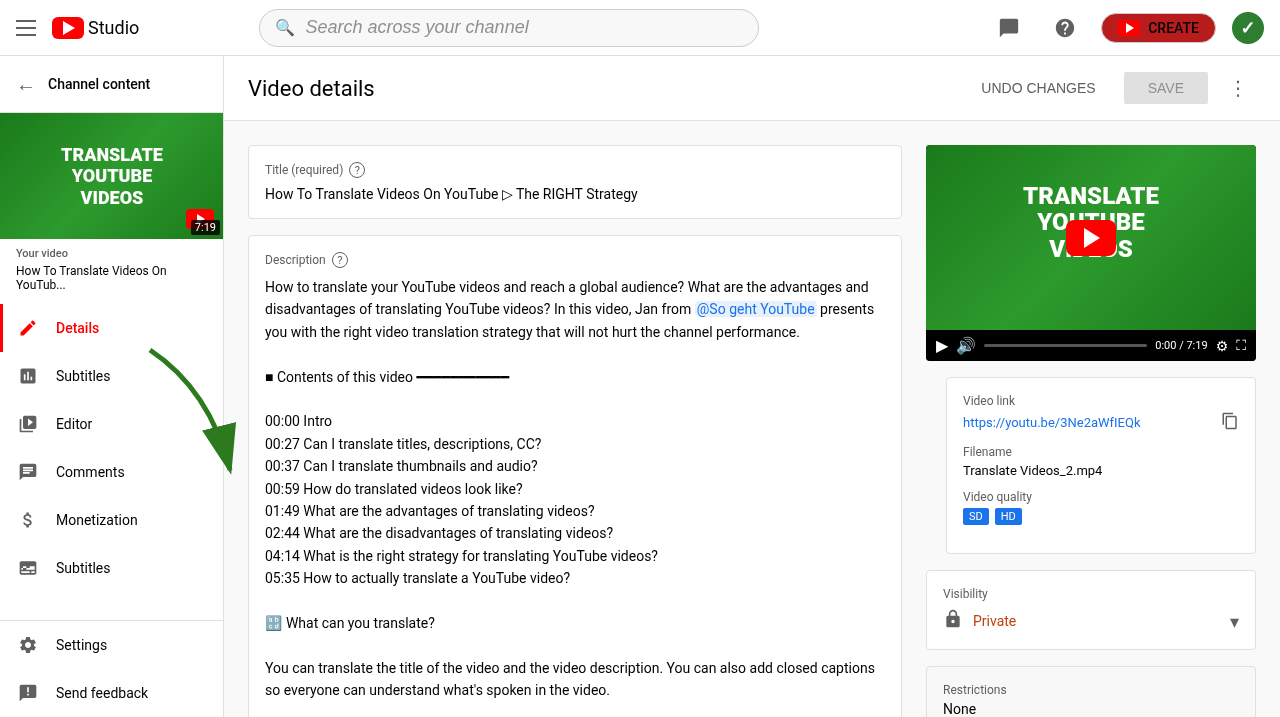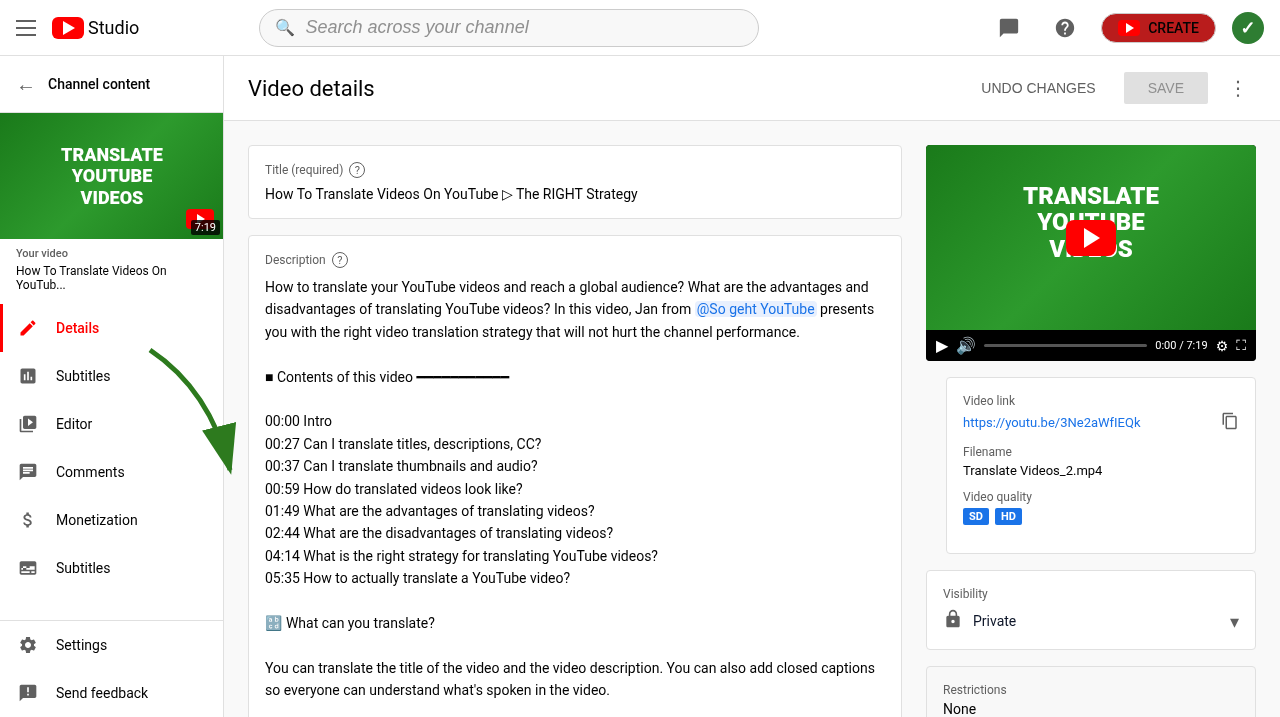--- a/index.html
+++ b/index.html
@@ -143,33 +143,33 @@
     .time-text { color: white; font-size: 11px; white-space: nowrap; }
     .ctrl-settings { color: white; font-size: 14px; cursor: pointer; }
 
     .video-info-card { background: #fff; border: 1px solid #e0e0e0; border-radius: 4px; padding: 16px; margin-left: 20px; }
     .info-row { margin-bottom: 12px; }
     .info-label { font-size: 12px; color: #606060; margin-bottom: 4px; }
     .info-value { font-size: 13px; color: #030303; }
     .info-link { font-size: 13px; color: #1a73e8; text-decoration: none; }
     .copy-btn { float: right; background: none; border: none; cursor: pointer; color: #606060; }
     .quality-badges { display: flex; gap: 6px; }
-    .badge { background: #1a73e8; color: white; font-size: 11px; font-weight: bold; padding: 2px 6px; border-radius: 2px; }
+    .badge { background: #1a73e8; color: white; font-size: 11px; font-weight: normal; padding: 2px 6px; border-radius: 2px; }
 
     .visibility-card {
       background: #fff; border: 1px solid #e0e0e0; border-radius: 4px; padding: 16px;
     }
     .visibility-label { font-size: 12px; color: #606060; margin-bottom: 8px; }
     .visibility-select {
       display: flex; align-items: center; gap: 10px; cursor: pointer;
       justify-content: space-between;
     }
     .visibility-left { display: flex; align-items: center; gap: 10px; }
     .private-icon { color: #606060; font-size: 18px; }
-    .visibility-value { font-size: 14px; color: #0f172a; font-weight: 400; }
+    .visibility-value { font-size: 14px; color: #c2410c; font-weight: 400; }
     .dropdown-arrow { color: #606060; font-size: 18px; }
 
     .restrictions-card {
       background: #f8f8f8; border: 1px solid #e0e0e0; border-radius: 4px; padding: 16px;
     }
     .restrictions-label { font-size: 12px; color: #606060; margin-bottom: 4px; }
     .restrictions-value { font-size: 14px; color: #030303; }
   </style>
 </head>
 <body>

